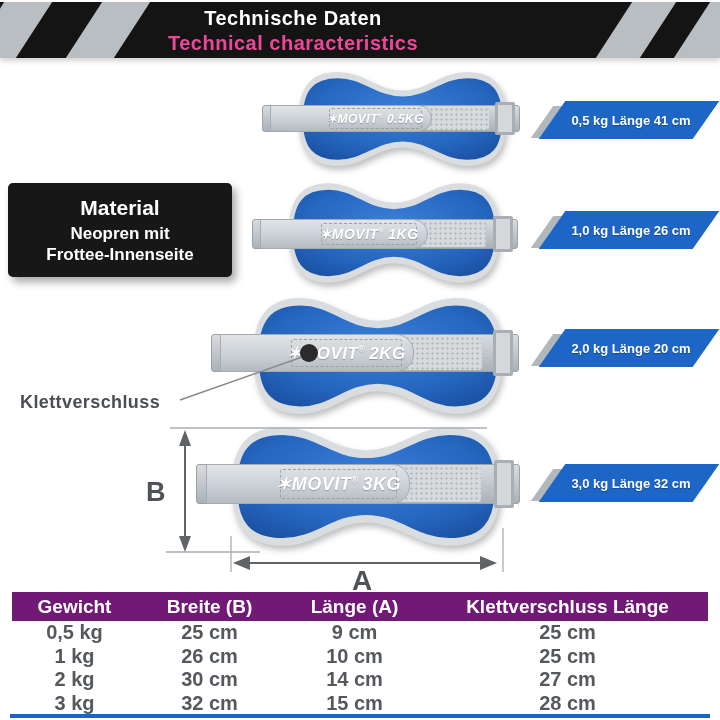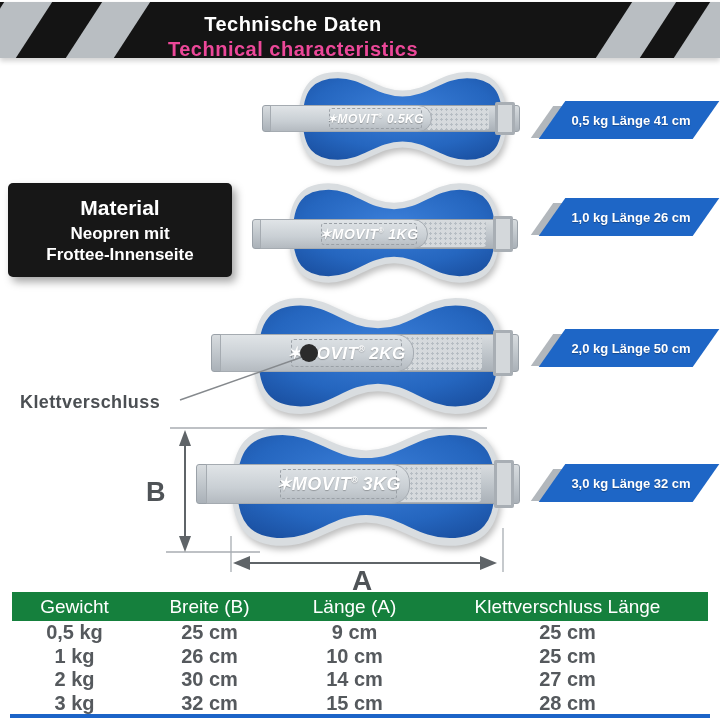--- a/index.html
+++ b/index.html
@@ -17,21 +17,21 @@
   }
   .stripe {
     position:absolute; top:-8px; bottom:-8px; width:48px;
     background:#b9bec2; transform:skewX(-33deg);
   }
   .stripe.s1 { left:-14px; }
   .stripe.s2 { left:84px; }
   .stripe.s3 { left:614px; width:44px; }
   .stripe.s4 { left:692px; width:60px; }
   .topbar-titles {
-    position:absolute; left:0; top:5px; width:586px; text-align:center;margin-top:6px;
+    position:absolute; left:0; top:5px; width:586px; text-align:center;
   }
   .title-de { color:#ffffff; font-size:20px; font-weight:bold; letter-spacing:0.5px; }
   .title-en { color:#ec4899; font-size:20px; font-weight:bold; letter-spacing:0.5px; margin-top:2px; }
 
   
   .material-box {
     position:absolute; left:8px; top:183px; width:224px; height:94px;
     background:#171717; border-radius:5px; z-index:30;
     box-shadow:4px 5px 8px rgba(0,0,0,0.35);
     display:flex; flex-direction:column; align-items:center; justify-content:center;
@@ -92,21 +92,21 @@
   .w3 .cushion { left:38px; width:258px; height:126px; }
   .w3 .strap   { top:41px; height:38px; }
   .w3 .logo    { font-size:17px; }
   .w4 { left:196px; top:422px; width:324px; height:129px; }
   .w4 .cushion { left:31px; width:278px; height:129px; }
   .w4 .strap   { top:42px; height:40px;padding-left:13px; }
   .w4 .logo    { font-size:18px; }
 
   
   .taglabel { position:absolute; left:540px; width:172px; height:44px; z-index:15; }
-  .t1 { top:98px; } .t2 { top:195px; } .t3 { top:326px; } .t4 { top:461px; }
+  .t1 { top:98px; } .t2 { top:208px; } .t3 { top:326px; } .t4 { top:461px; }
   .tag-gray {
     position:absolute; left:2px; top:8px; width:146px; height:32px;
     background:#b2b7bc; transform:skewX(-35deg);
   }
   .tag-blue {
     position:absolute; left:12px; top:3px; width:154px; height:38px;
     background:#1e66c6; transform:skewX(-35deg);
   }
   .tag-text {
     position:absolute; inset:0; display:flex; align-items:center; justify-content:center;
@@ -129,22 +129,22 @@
     font-size:28px; font-weight:bold; color:#4f5357;
   }
 
   
   .spec-table { position:absolute; left:12px; top:592px; width:696px; z-index:10; }
   .thead, .trow {
     display:grid; grid-template-columns:125px 145px 145px 281px;
     align-items:center; text-align:center;
   }
   .thead {
-    height:29px; background:#15803d; color:#ffffff;
-    font-size:19px; font-weight:normal;
+    height:29px; background:#701a75; color:#ffffff;
+    font-size:19px; font-weight:bold;
   }
   .trow { height:23.5px; color:#55595d; font-size:20px; font-weight:bold; }
   .bottom-line {
     position:absolute; left:10px; top:714px; width:700px; height:4px;
     background:#1c64c8; z-index:10;
   }
 </style>
 </head>
 <body>
 
@@ -238,21 +238,21 @@
   <div class="tag-text">0,5 kg Länge 41 cm</div>
 </div>
 <div class="taglabel t2">
   <div class="tag-gray"></div>
   <div class="tag-blue"></div>
   <div class="tag-text">1,0 kg Länge 26 cm</div>
 </div>
 <div class="taglabel t3">
   <div class="tag-gray"></div>
   <div class="tag-blue"></div>
-  <div class="tag-text">2,0 kg Länge 50 cm</div>
+  <div class="tag-text">2,0 kg Länge 20 cm</div>
 </div>
 <div class="taglabel t4">
   <div class="tag-gray"></div>
   <div class="tag-blue"></div>
   <div class="tag-text">3,0 kg Länge 32 cm</div>
 </div>
 
 <svg class="anno-svg" viewBox="0 0 720 720">
 
   <line x1="180" y1="400" x2="305" y2="356" stroke="#85898d" stroke-width="1.5"></line>

